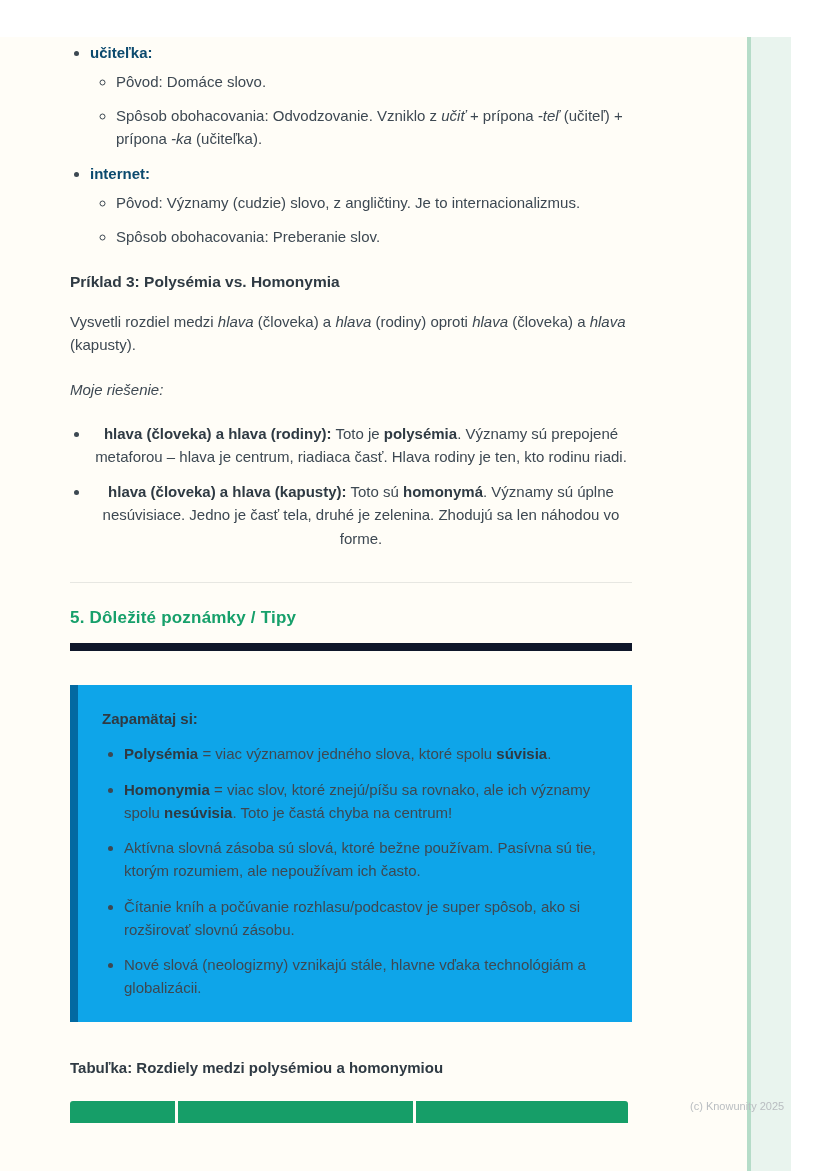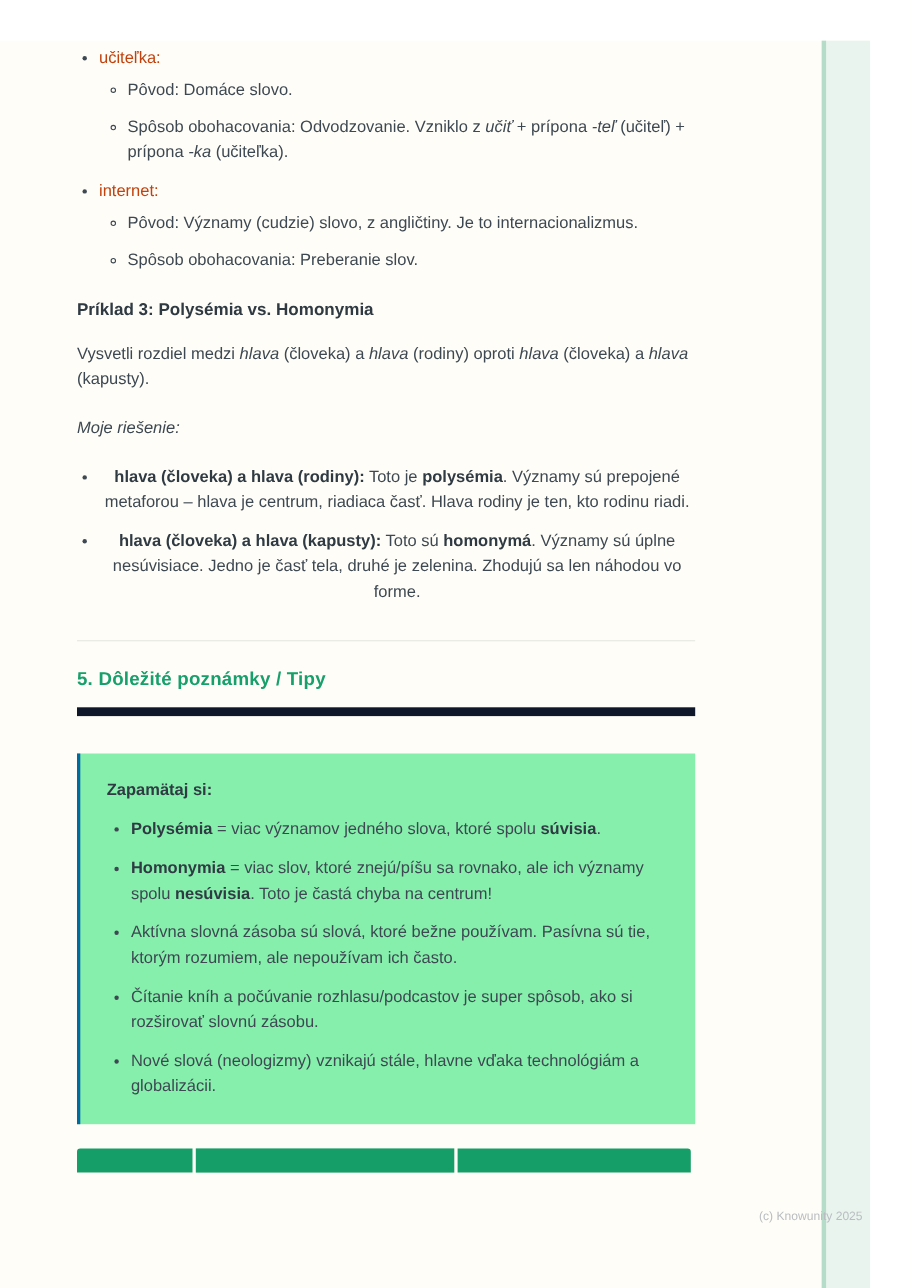--- a/index.html
+++ b/index.html
@@ -16,39 +16,39 @@
   }
   .content{
     position:absolute;left:70px;top:37px;width:562px;
     color:#3d4852;font-size:15px;line-height:1.55;
   }
   .b{font-weight:700;color:#2f3a43;}
   .i{font-style:italic;text-align:center;}
 
   ul.l1{list-style:disc;margin:4px 0 0;padding-left:20px;}
   ul.l1>li{margin:0 0 12px;}
-  ul.l1 .term{font-weight:400;color:#c2410c;}
+  ul.l1 .term{font-weight:700;color:#0c4a6e;}
   ul.l2{list-style:circle;margin:6px 0 0;padding-left:26px;}
   ul.l2>li{margin:0 0 10px;}
 
   .h3{margin:22px 0 0;font-weight:700;color:#2f3a43;font-size:15.5px;}
   .para{margin:16px 0 0;}
   .sol-label{margin:22px 0 0;font-style:italic;}
   ul.sol{list-style:disc;margin:20px 0 0;padding-left:20px;text-align:center;}
   ul.sol>li{margin:0 0 12px;}
 
   hr.divider{border:none;border-top:1px solid #e7e7e2;margin:32px 0 0;}
 
   h2.section{
     margin:22px 0 0;color:#17a06b;font-size:17px;font-weight:700;
     letter-spacing:.2px;padding-bottom:12px;border-bottom:8px solid #0f172a;
   }
 
   .callout{
-    margin-top:34px;background:#86efac;border-left:3px solid #0369a1;
+    margin-top:34px;background:#0ea5e9;border-left:8px solid #0369a1;
     padding:22px 26px 22px 24px;
   }
   .callout .title{font-weight:700;color:#2f3a43;}
   .callout ul{list-style:disc;margin:12px 0 0;padding-left:22px;}
   .callout li{margin:0 0 12px;}
   .callout li:last-child{margin-bottom:0;}
 
   .table-caption{margin:34px 0 0;font-weight:700;color:#2f3a43;}
   .table-header{margin-top:22px;display:flex;gap:3px;height:22px;width:558px;}
   .table-header .cell{background:#169e68;}
@@ -105,20 +105,21 @@
     <div class="title">Zapamätaj si:</div>
     <ul>
       <li><span class="b">Polysémia</span><span> = viac významov jedného slova, ktoré spolu </span><span class="b">súvisia</span><span>.</span></li>
       <li><span class="b">Homonymia</span><span> = viac slov, ktoré znejú/píšu sa rovnako, ale ich významy spolu </span><span class="b">nesúvisia</span><span>. Toto je častá chyba na centrum!</span></li>
       <li><span>Aktívna slovná zásoba sú slová, ktoré bežne používam. Pasívna sú tie, ktorým rozumiem, ale nepoužívam ich často.</span></li>
       <li><span>Čítanie kníh a počúvanie rozhlasu/podcastov je super spôsob, ako si rozširovať slovnú zásobu.</span></li>
       <li><span>Nové slová (neologizmy) vznikajú stále, hlavne vďaka technológiám a globalizácii.</span></li>
     </ul>
   </div>
 
+  <div class="table-caption">Tabuľka: Rozdiely medzi polysémiou a homonymiou</div>
 
   <div class="table-header">
     <div class="cell c1"></div>
     <div class="cell c2"></div>
     <div class="cell c3"></div>
   </div>
 
 </div>
 
 <div class="watermark">(c) Knowunity 2025</div>

